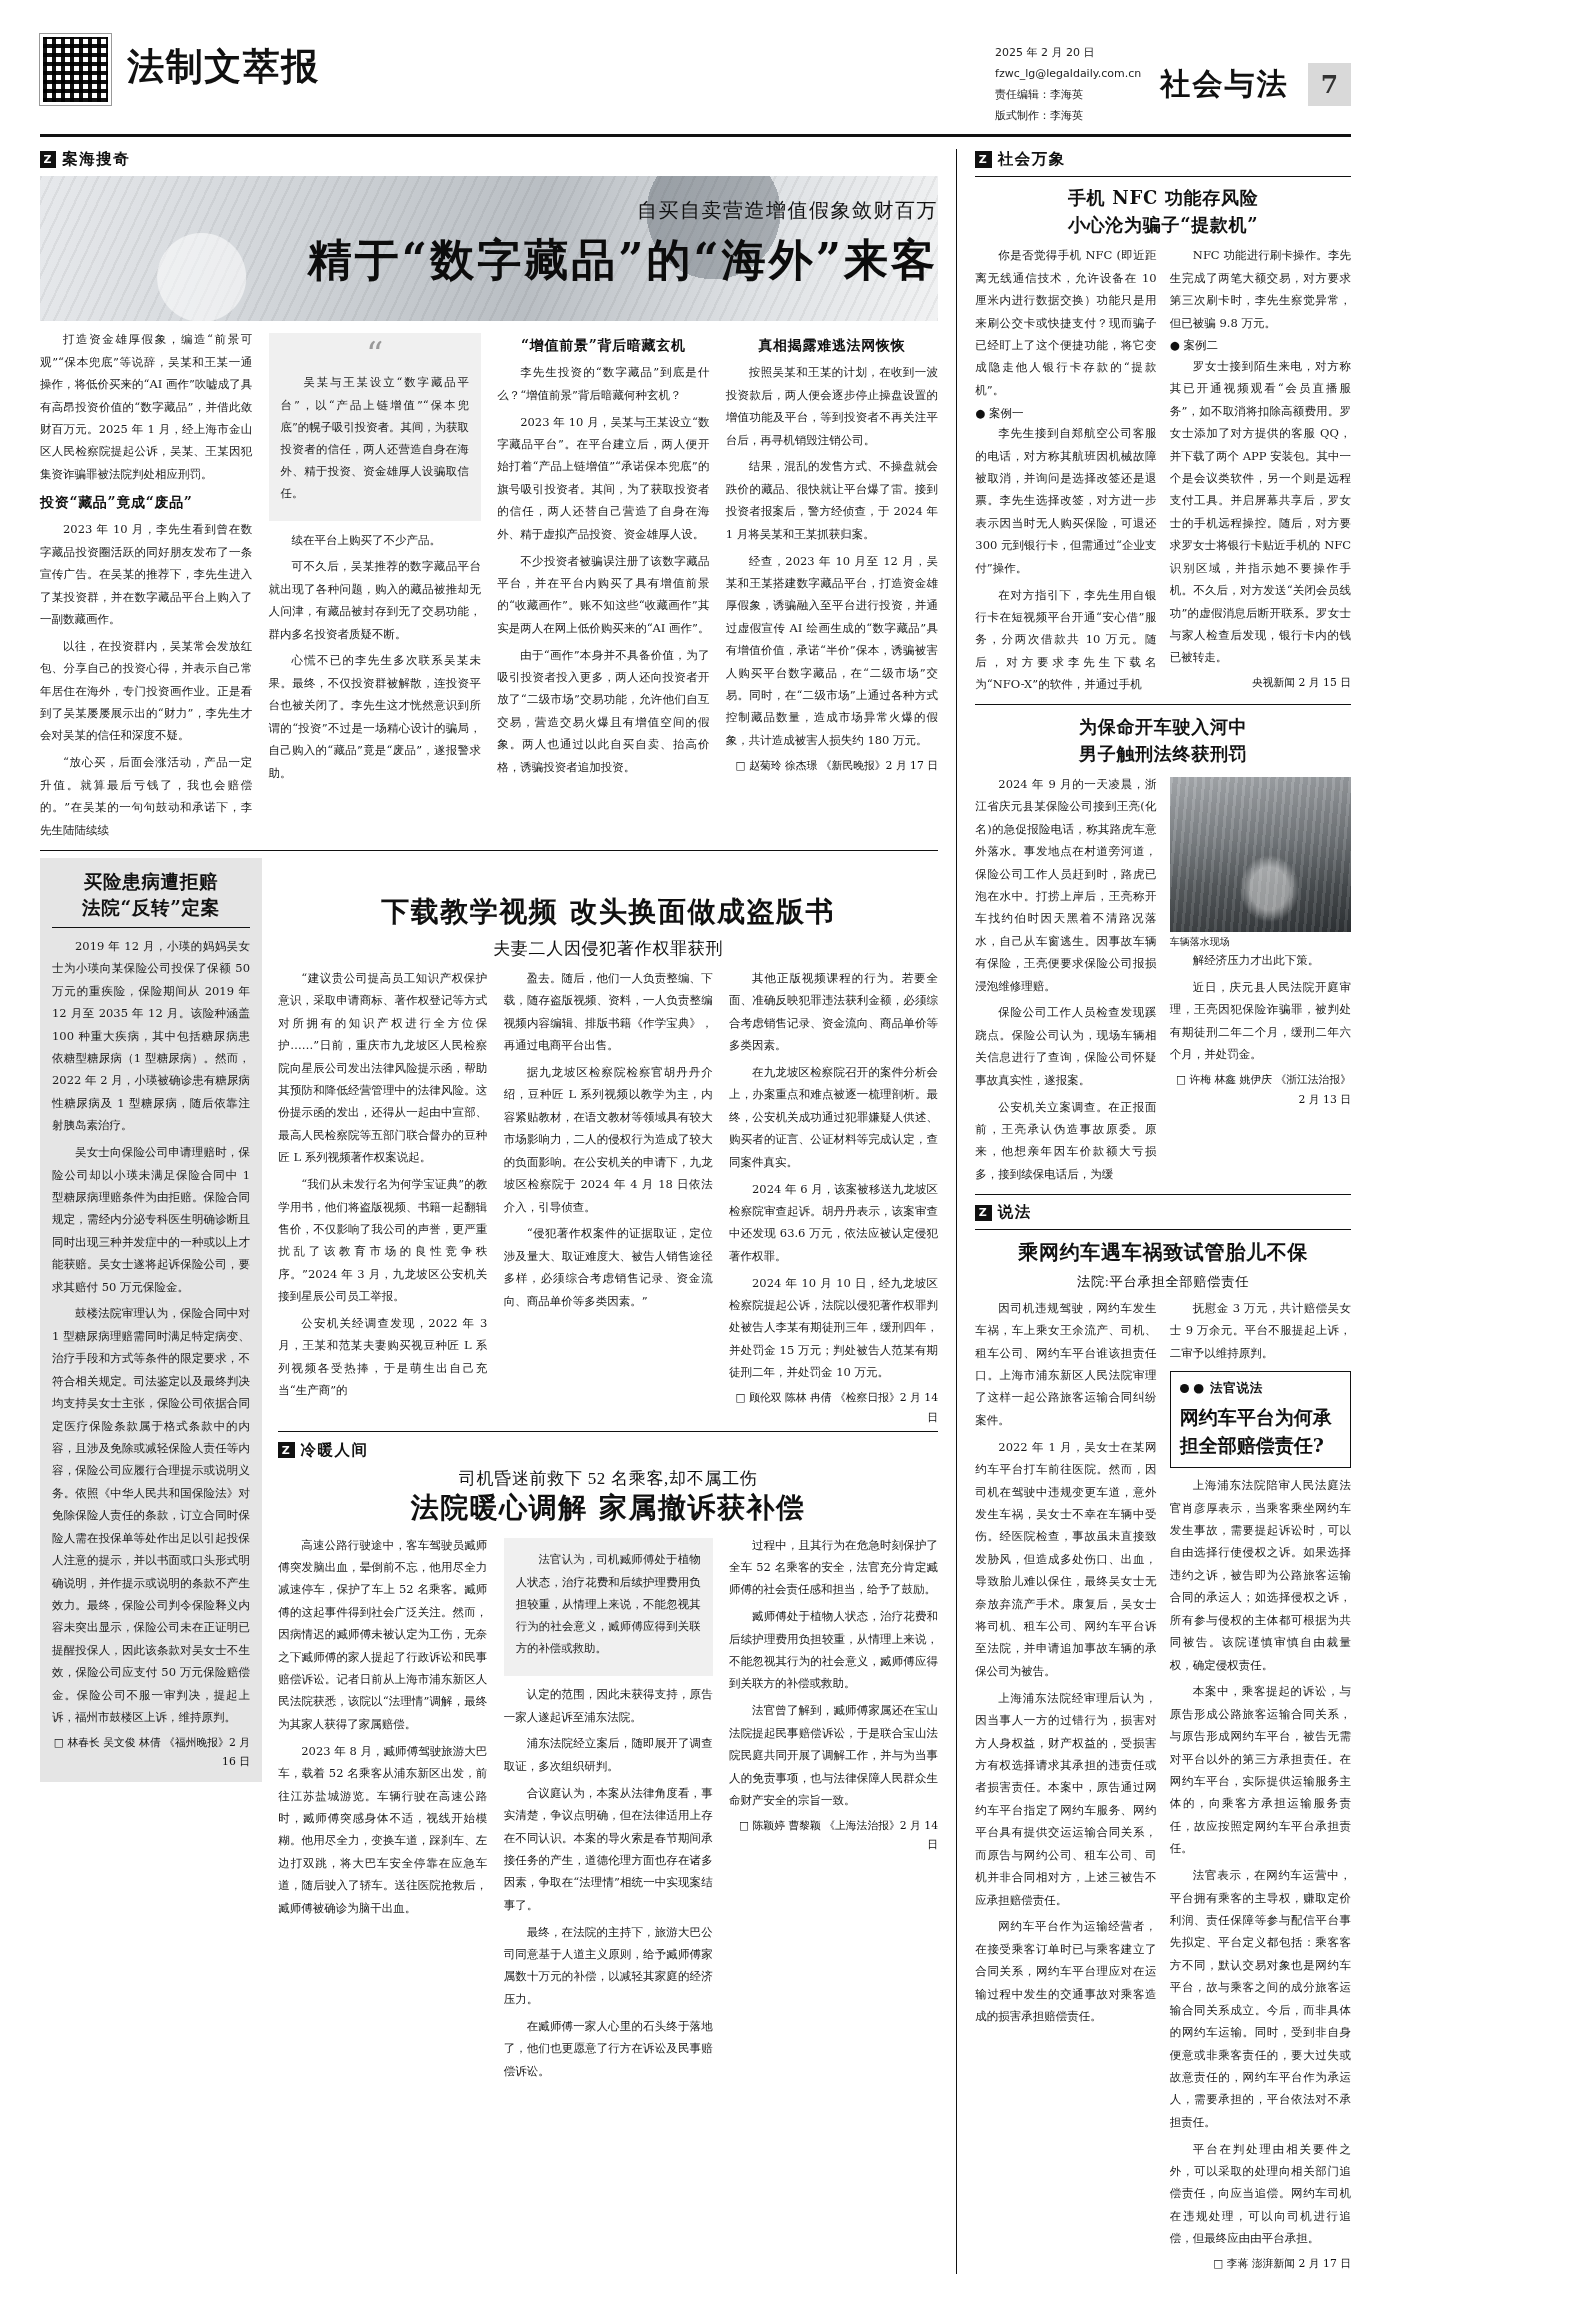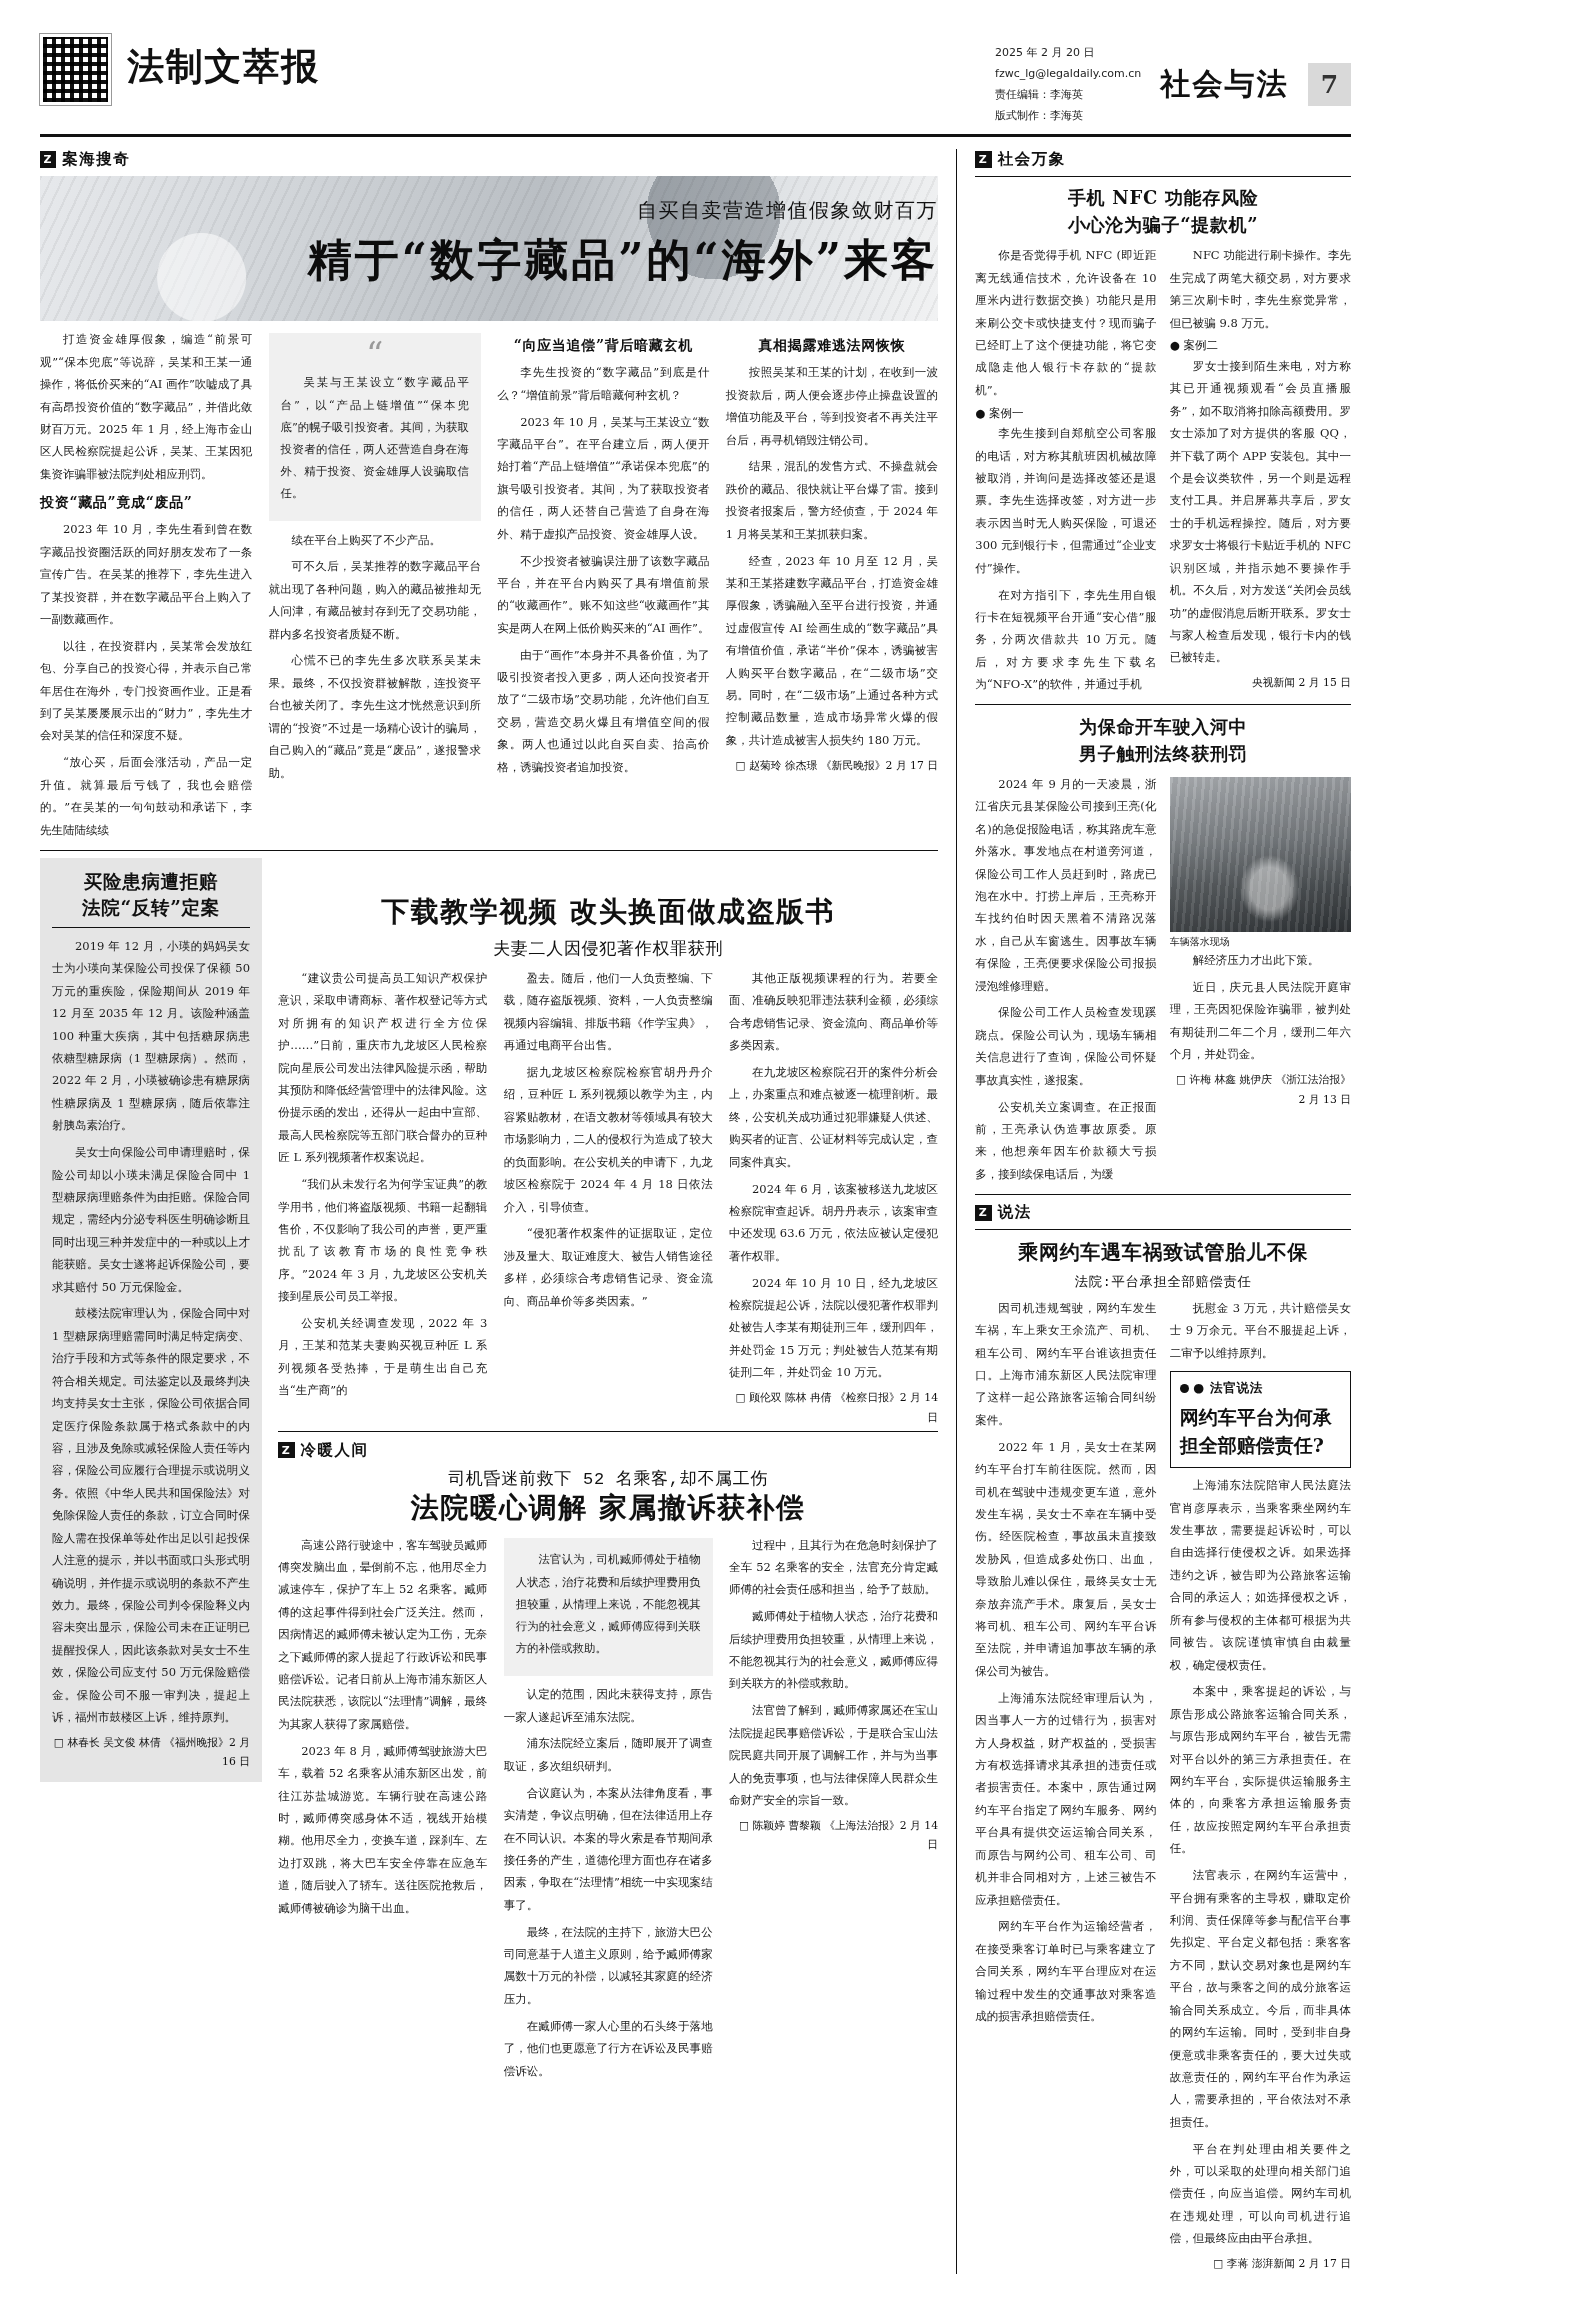--- a/index.html
+++ b/index.html
@@ -143,21 +143,21 @@
     font-family:"DejaVu Serif","Liberation Serif",serif;
     font-size:10.8px;text-align:right;line-height:1.8;margin-top:4.4px;
   }
 
   
   .head-main{
     font-family:"DejaVu Serif","Liberation Serif",serif;
     font-weight:bold;font-size:28px;letter-spacing:1.5px;text-align:center;line-height:1.3;
   }
   .head-sub{
-    font-family:Liberation Mono, monospace;
+    font-family:Liberation Serif, serif;
     font-size:17px;letter-spacing:0.7px;text-align:center;margin-top:6px;
   }
   .head-small{
     font-family:"DejaVu Serif","Liberation Serif",serif;
     font-weight:bold;font-size:20px;letter-spacing:0.7px;text-align:center;line-height:1.45;
   }
   .grey-box{
     background:#e5e5e5;
     padding:10.4px 12px;
     box-sizing:border-box;
@@ -256,21 +256,21 @@
         <div class="col">
           <div class="pull">
             <span class="quote-mark">“</span>
             <p class="p">吴某与王某设立“数字藏品平台”，以“产品上链增值”“保本兜底”的幌子吸引投资者。其间，为获取投资者的信任，两人还营造自身在海外、精于投资、资金雄厚人设骗取信任。</p>
           </div>
           <p class="p">续在平台上购买了不少产品。</p>
           <p class="p">可不久后，吴某推荐的数字藏品平台就出现了各种问题，购入的藏品被推却无人问津，有藏品被封存到无了交易功能，群内多名投资者质疑不断。</p>
           <p class="p">心慌不已的李先生多次联系吴某未果。最终，不仅投资群被解散，连投资平台也被关闭了。李先生这才恍然意识到所谓的“投资”不过是一场精心设计的骗局，自己购入的“藏品”竟是“废品”，遂报警求助。</p>
         </div>
         <div class="col">
-          <div class="sub-h">“向应当追偿”背后暗藏玄机</div>
+          <div class="sub-h">“增值前景”背后暗藏玄机</div>
           <p class="p">李先生投资的“数字藏品”到底是什么？“增值前景”背后暗藏何种玄机？</p>
           <p class="p">2023 年 10 月，吴某与王某设立“数字藏品平台”。在平台建立后，两人便开始打着“产品上链增值”“承诺保本兜底”的旗号吸引投资者。其间，为了获取投资者的信任，两人还替自己营造了自身在海外、精于虚拟产品投资、资金雄厚人设。</p>
           <p class="p">不少投资者被骗误注册了该数字藏品平台，并在平台内购买了具有增值前景的“收藏画作”。账不知这些“收藏画作”其实是两人在网上低价购买来的“AI 画作”。</p>
           <p class="p">由于“画作”本身并不具备价值，为了吸引投资者投入更多，两人还向投资者开放了“二级市场”交易功能，允许他们自互交易，营造交易火爆且有增值空间的假象。两人也通过以此自买自卖、抬高价格，诱骗投资者追加投资。</p>
           <p class="p"></p>
         </div>
         <div class="col">
           <div class="sub-h">真相揭露难逃法网恢恢</div>
           <p class="p">按照吴某和王某的计划，在收到一波投资款后，两人便会逐步停止操盘设置的增值功能及平台，等到投资者不再关注平台后，再寻机销毁注销公司。</p>
           <p class="p">结果，混乱的发售方式、不操盘就会跌价的藏品、很快就让平台爆了雷。接到投资者报案后，警方经侦查，于 2024 年 1 月将吴某和王某抓获归案。</p>

